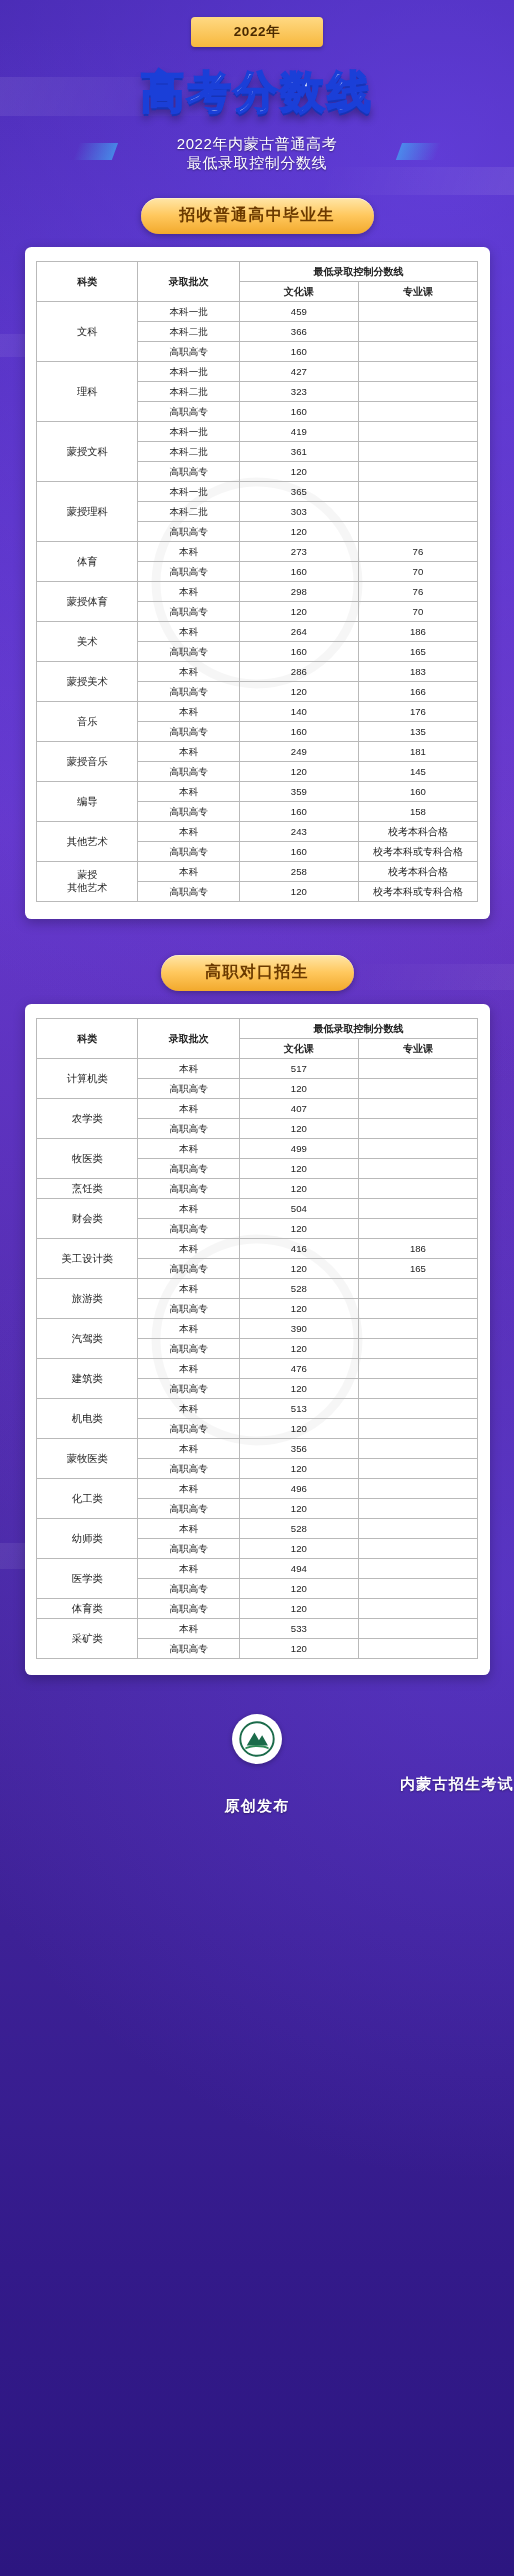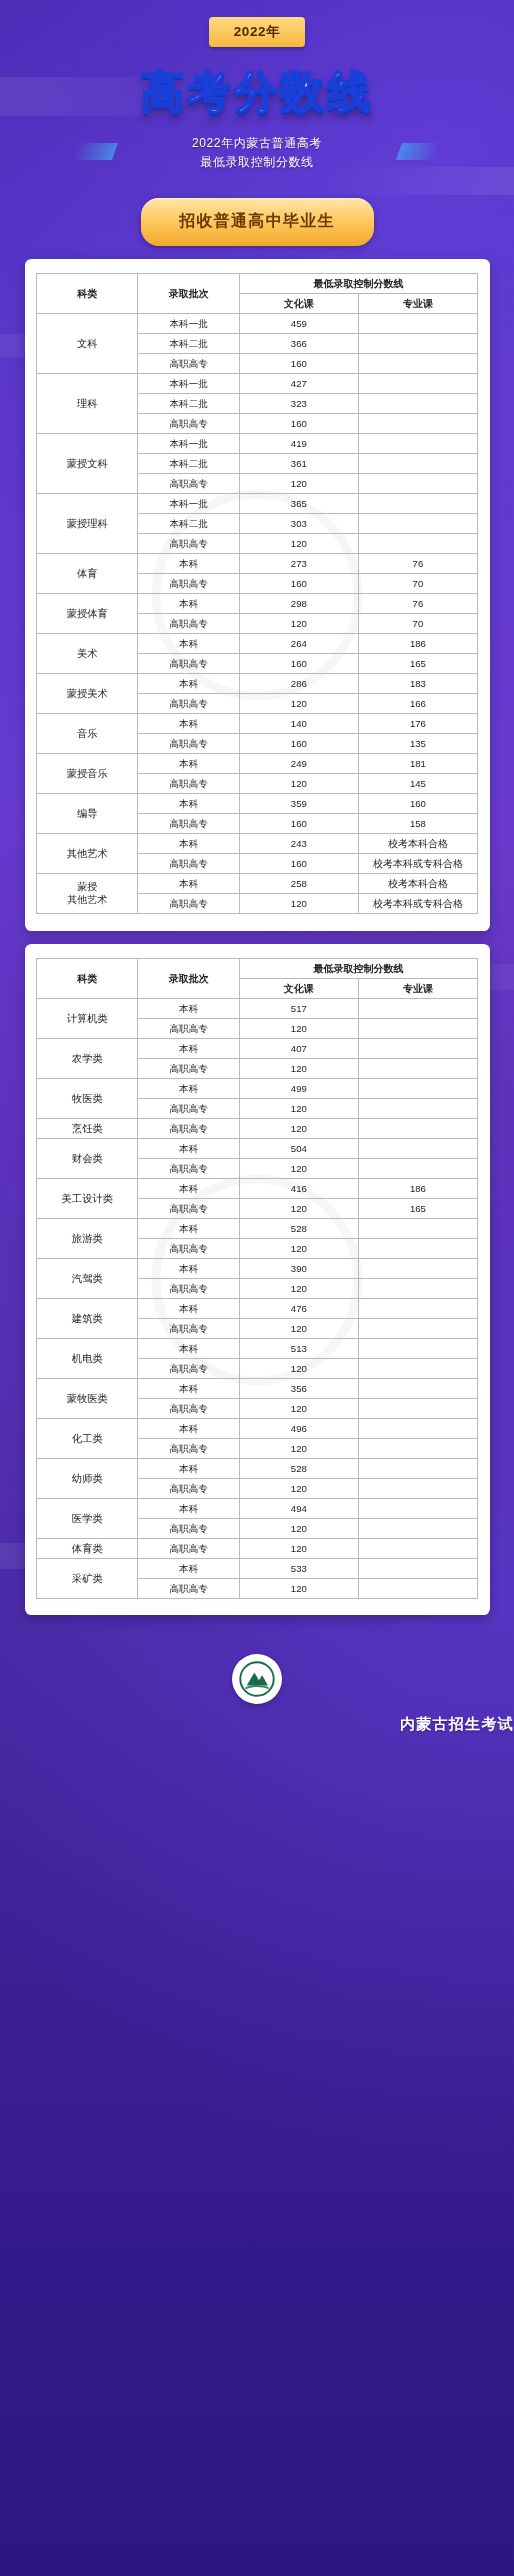--- a/index.html
+++ b/index.html
@@ -24,21 +24,21 @@
   .streak{position:absolute;background:linear-gradient(90deg,rgba(255,255,255,.09),rgba(255,255,255,0));transform:skewX(-20deg);pointer-events:none;}
   .s1{top:77px;left:-26px;width:270px;height:39px;}
   .s2{top:167px;right:-39px;width:231px;height:28px;background:linear-gradient(270deg,rgba(255,255,255,.10),rgba(255,255,255,0));}
   .s3{top:334px;left:-51px;width:193px;height:23px;}
   .s4{top:964px;right:-51px;width:219px;height:26px;background:linear-gradient(270deg,rgba(255,255,255,.07),rgba(255,255,255,0));}
   .s5{top:1543px;left:-39px;width:206px;height:26px;}
 
   
   .year-badge{
     margin:16.7px auto 0;
-    width:96px;height:30px;
+    width:132px;height:30px;
     border-radius:3.9px;
     background:linear-gradient(180deg,#ffd983,#f7b83d);
     color:#4a2a00;
     font-size:13.5px;font-weight:bold;
     display:flex;align-items:center;justify-content:center;
     letter-spacing:0.6px;
     box-shadow:0 1.3px 3.9px rgba(0,0,0,.25);
     position:relative;z-index:3;
   }
   .main-title{
@@ -58,36 +58,36 @@
       0 5.8px 9px rgba(0,0,0,.45);
   }
   .sub-band{
     margin:11.6px auto 0;
     width:270px;
     text-align:center;
     position:relative;z-index:3;
   }
   .sub-band .l1,.sub-band .l2{
     color:#ffffff;
-    font-size:12px;
+    font-size:15px;
     letter-spacing:0.6px;
     line-height:19px;
     text-shadow:0 0.6px 1.9px rgba(0,0,0,.4);
   }
   .band-deco{
     position:absolute;top:9px;left:-46px;width:39px;height:16.7px;
     background:linear-gradient(90deg,rgba(60,200,255,.0),rgba(60,200,255,.55));
     transform:skewX(-20deg);
   }
   .band-deco.right{left:auto;right:-46px;background:linear-gradient(270deg,rgba(60,200,255,.0),rgba(60,200,255,.55));}
 
   
   .section-label{
     margin:26px auto 0;
-    width:233px;height:48px;
+    width:233px;height:36px;
     border-radius:18px;
     background:linear-gradient(180deg,#ffe6a8 0%,#ffc85e 48%,#f2a92c 100%);
     display:flex;align-items:center;justify-content:center;
     color:#6b3a00;
     font-size:16px;font-weight:bold;letter-spacing:1.3px;
     box-shadow:0 1.9px 6.4px rgba(0,0,0,.3), inset 0 0.6px 0 rgba(255,255,255,.7);
     position:relative;z-index:3;
   }
 
   
@@ -383,20 +383,21 @@
         </tr>
         <tr>
             <td>高职高专</td>
             <td>120</td>
             <td class="small">校考本科或专科合格</td>
           </tr>
       </tbody>
     </table>
   </div>
 
+  <div class="section-label" style="width:193px;margin-top:36px;">高职对口招生</div>
 
   <div class="card">
     <div class="watermark"></div>
     <table>
       <colgroup>
           <col class="col-a">
           <col class="col-b">
           <col class="col-c">
           <col class="col-d">
         </colgroup>
@@ -600,16 +601,17 @@
 
   <div class="footer">
     <div class="logo">
       <svg width="36" height="36" viewBox="0 0 56 56">
         <circle cx="28" cy="28" r="26" fill="#ffffff" stroke="#1b6b4a" stroke-width="3"></circle>
         <path d="M12 38 L24 18 L31 30 L36 22 L45 38 Z" fill="#1b6b4a"></path>
         <path d="M10 41 C20 36, 36 36, 46 41 L46 44 C36 39, 20 39, 10 44 Z" fill="#2e8b57"></path>
       </svg>
     </div>
     <div class="f1">内蒙古招生考试</div>
+    <div class="f2">原创发布</div>
   </div>
 
 </div>
 
 
 </body></html>

